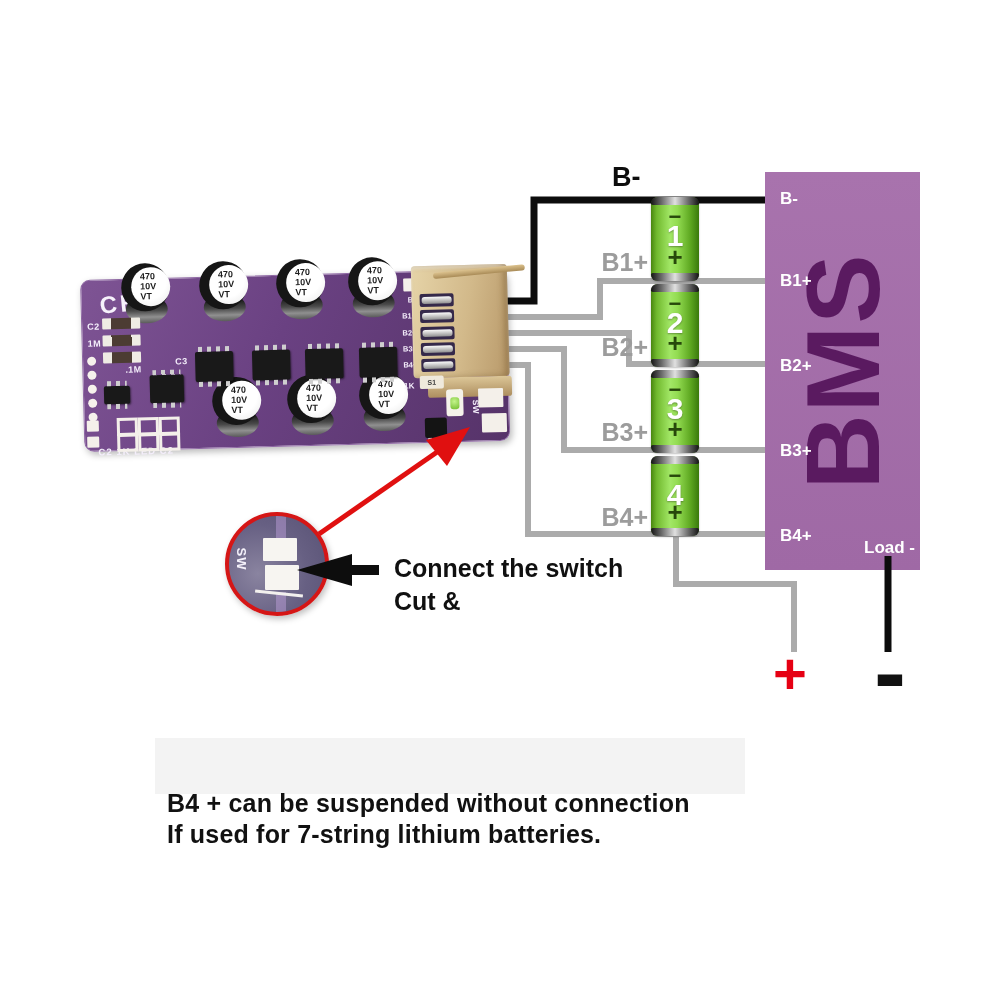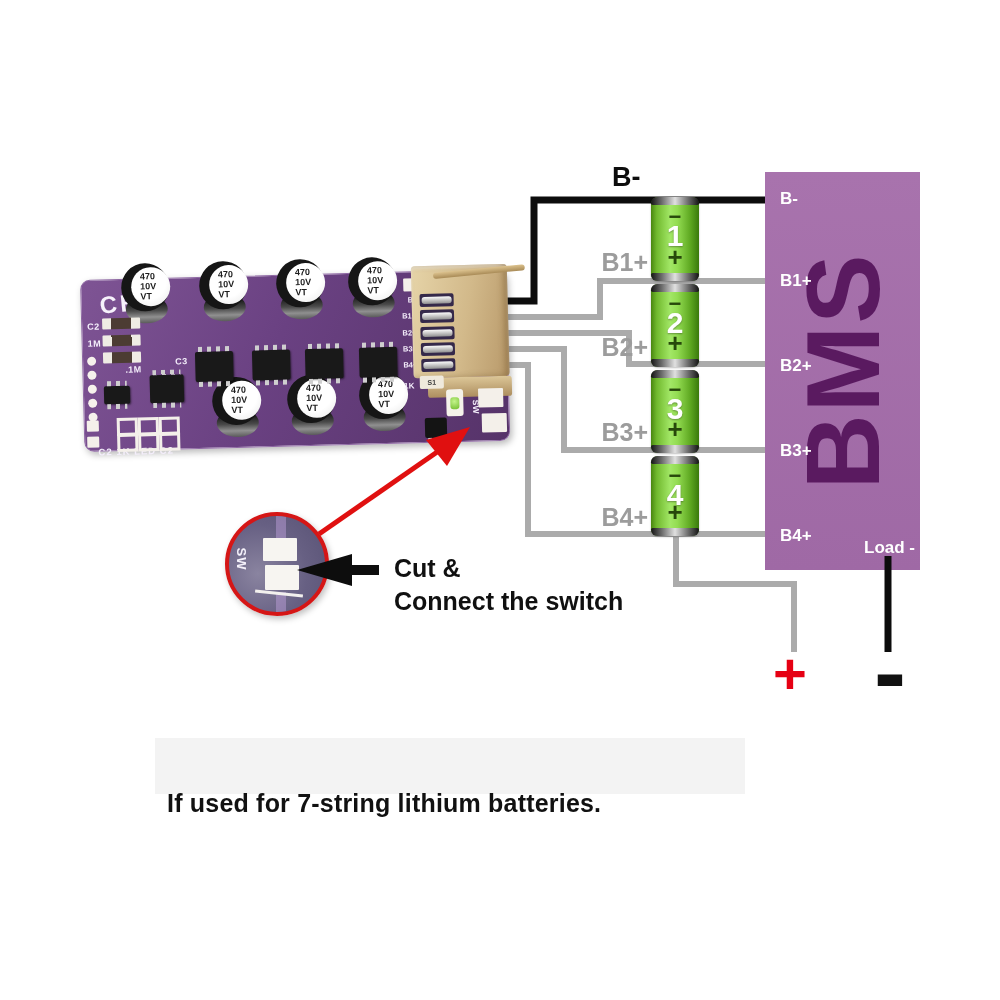--- a/index.html
+++ b/index.html
@@ -307,25 +307,26 @@
   <div class="mag">
     <div class="trace" style="top:0;height:28px;"></div>
     <div class="trace" style="top:76px;height:20px;"></div>
     <div class="sq" style="left:34px;top:22px;width:34px;height:23px;"></div>
     <div class="sq" style="left:36px;top:49px;width:34px;height:25px;"></div>
     <div class="swlab">SW</div>
     <div class="wline"></div>
   </div>
 
   <div class="cut-note">
+    <div>Connect the switch</div>
     <div>Cut &amp;</div>
-    <div>Connect the switch</div>
   </div>
 
   <div class="note">
+    <div>B4 + can be suspended without connection</div>
     <div>If used for 7-string lithium batteries.</div>
   </div>
 
   <div class="out-plus">+</div>
   <div class="out-minus">-</div>
 
   <svg id="overlay" width="1000" height="1000">
     <polyline points="888,556 888,652" fill="none" stroke="#0c0c0c" stroke-width="7"></polyline>
     <line x1="319" y1="534" x2="440" y2="450" stroke="#e01010" stroke-width="5"></line>
     <polygon points="470,427 447,466 426,440" fill="#e01010"></polygon>

